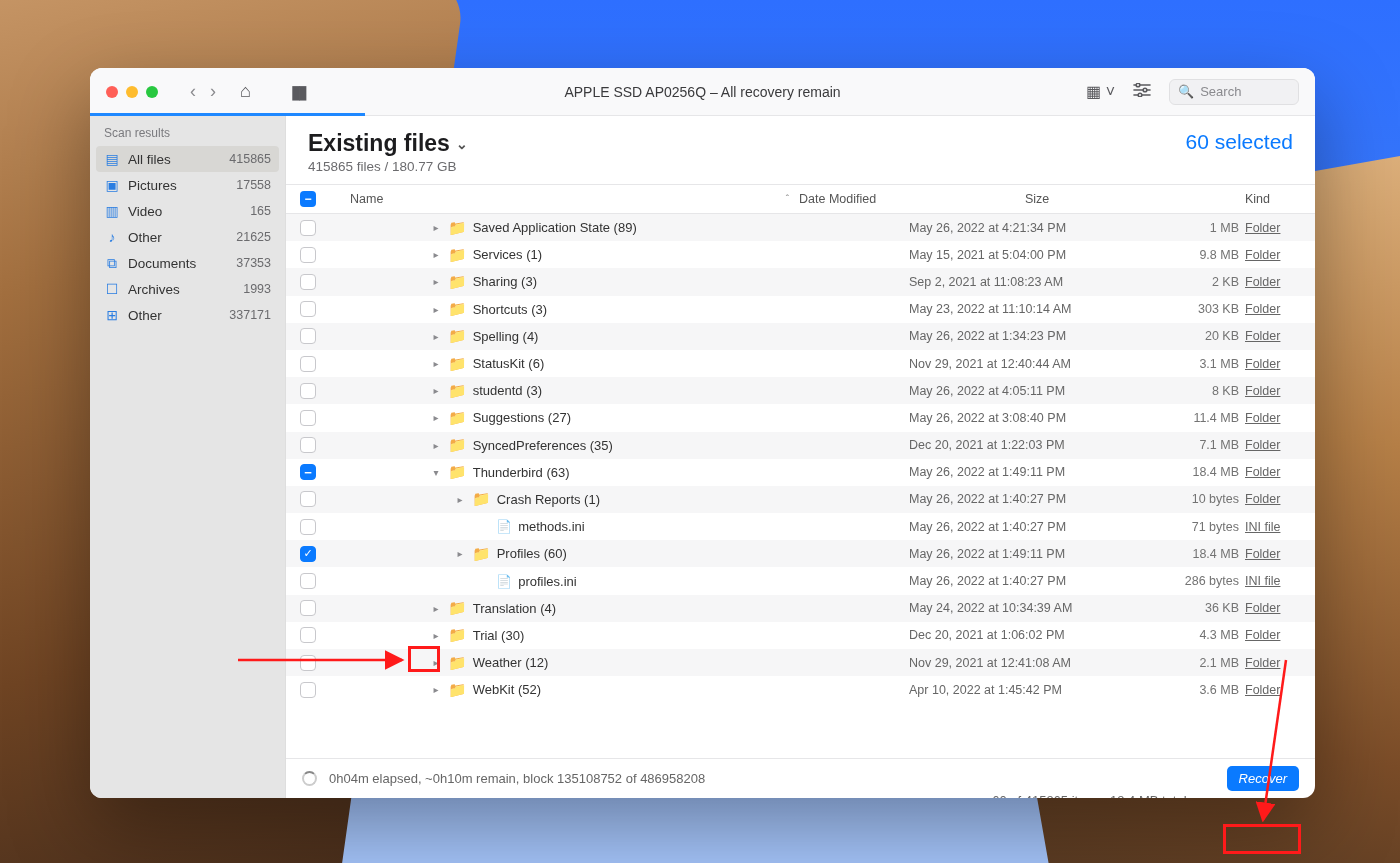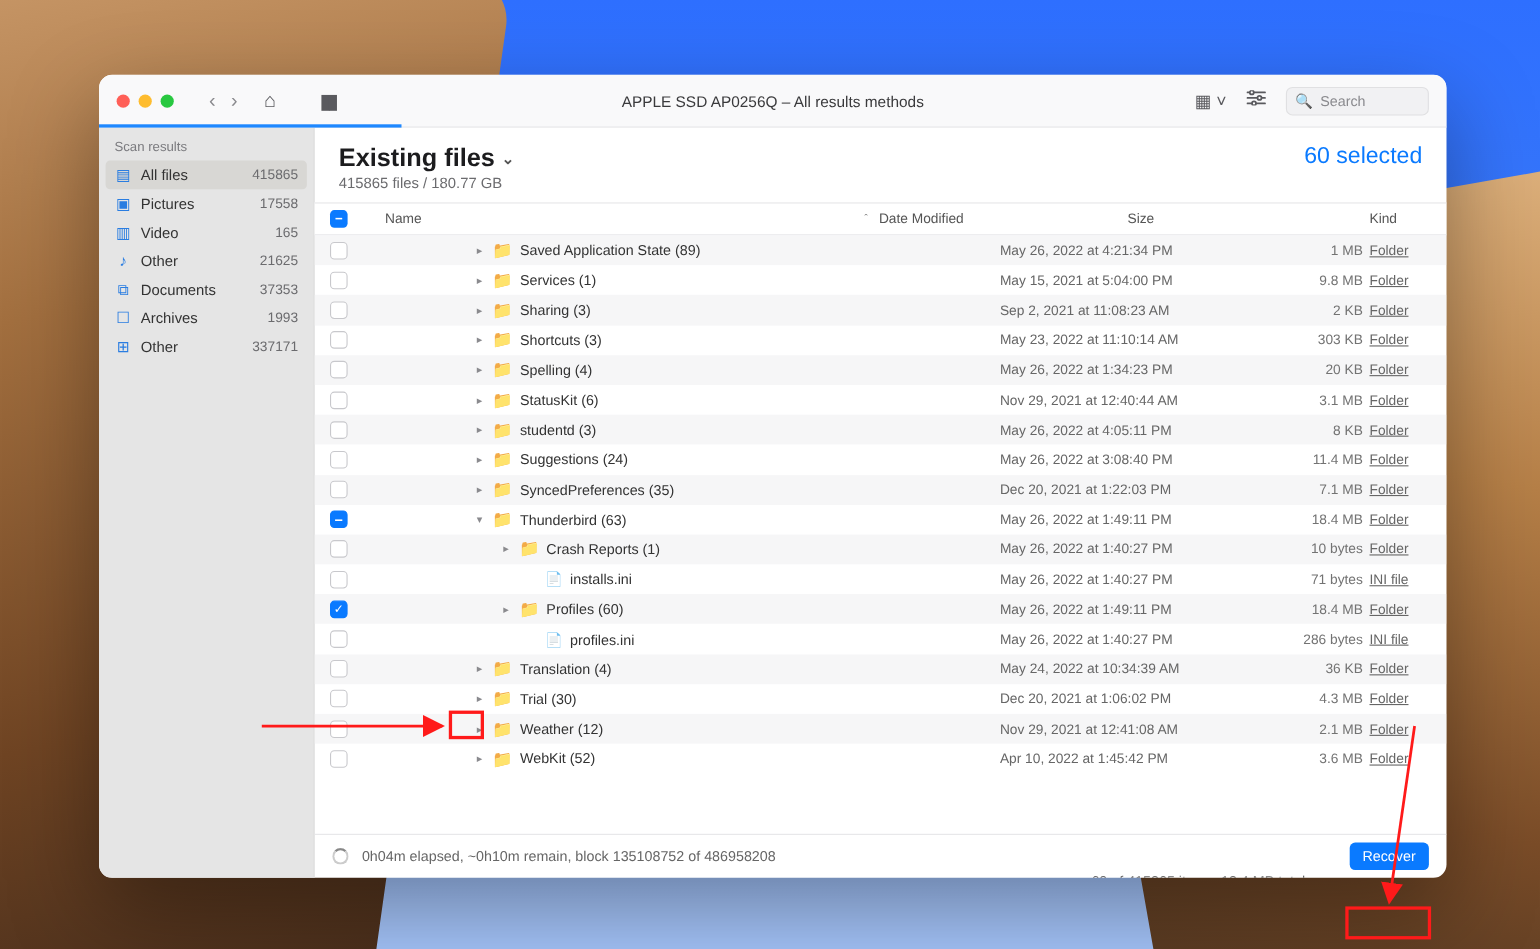--- a/index.html
+++ b/index.html
@@ -97,21 +97,21 @@
   .indent-1 { padding-left: 100px; }
   .indent-2 { padding-left: 124px; }
   .indent-3 { padding-left: 148px; }
 
   
   .footer { height:40px; flex:0 0 40px; border-top:1px solid #e6e6e8; display:flex; align-items:center;
             padding:0 16px; gap:12px; font-size:13px; color:#666; }
   .spinner { width:15px; height:15px; border:2px solid #ccc; border-top-color:#888; border-radius:50%; }
   .footer .summary { margin-left:auto;margin-top:44px; }
   .recover-btn { background:#0a7aff; color:#fff; border:none; border-radius:5px; padding:5px 12px;
-                 font-size:13px; margin-left:28px;}
+                 font-size:13px; margin-left:28px;font-style:italic;}
 
   
   .ann-highlight { position:absolute; border:3px solid #ff1a1a; pointer-events:none; }
   .ann-arrow { position:absolute; pointer-events:none; }
   .ann-arrow svg { overflow:visible; }
 </style>
 </head>
 <body>
 
 <div class="wallpaper">
@@ -127,21 +127,21 @@
       <span class="tl-close"></span>
       <span class="tl-min"></span>
       <span class="tl-max"></span>
     </div>
     <div class="navarrows">
       <span>‹</span>
       <span>›</span>
     </div>
     <span class="home-icon">⌂</span>
     <span class="pause-icon">▮▮</span>
-    <div class="title">APPLE SSD AP0256Q – All results methods</div>
+    <div class="title">APPLE SSD AP0256Q – All recovery remain</div>
     <div class="toolbar-right">
       <span class="tb-btn">▦ ˅</span>
       <span class="tb-btn">
         <svg width="18" height="14" viewBox="0 0 18 14">
             <g stroke="#5a5a5e" stroke-width="1.6" fill="none" stroke-linecap="round">
               <line x1="1" y1="2" x2="17" y2="2"></line>
               <line x1="1" y1="7" x2="17" y2="7"></line>
               <line x1="1" y1="12" x2="17" y2="12"></line>
               <circle cx="5" cy="2" r="1.8" fill="#fff"></circle>
               <circle cx="12" cy="7" r="1.8" fill="#fff"></circle>
@@ -320,21 +320,21 @@
             <div class="size">8 KB</div>
             <div class="kind">Folder</div>
           </div>
           <div class="row">
             <div class="chk">
               <span class="box"></span>
             </div>
             <div class="namecell indent-1">
               <span class="disclosure">▸</span>
               <span class="folder">📁</span>
-              <span>Suggestions (24)</span>
+              <span>Suggestions (27)</span>
             </div>
             <div class="date">May 26, 2022 at 3:08:40 PM</div>
             <div class="size">11.4 MB</div>
             <div class="kind">Folder</div>
           </div>
           <div class="row odd">
             <div class="chk">
               <span class="box"></span>
             </div>
             <div class="namecell indent-1">
@@ -372,21 +372,21 @@
             <div class="size">10 bytes</div>
             <div class="kind">Folder</div>
           </div>
           <div class="row">
             <div class="chk">
               <span class="box"></span>
             </div>
             <div class="namecell indent-3">
               <span class="disclosure"></span>
               <span class="file">📄</span>
-              <span>installs.ini</span>
+              <span>methods.ini</span>
             </div>
             <div class="date">May 26, 2022 at 1:40:27 PM</div>
             <div class="size">71 bytes</div>
             <div class="kind">INI file</div>
           </div>
           <div class="row odd">
             <div class="chk">
               <span class="box checked">✓</span>
             </div>
             <div class="namecell indent-2">

